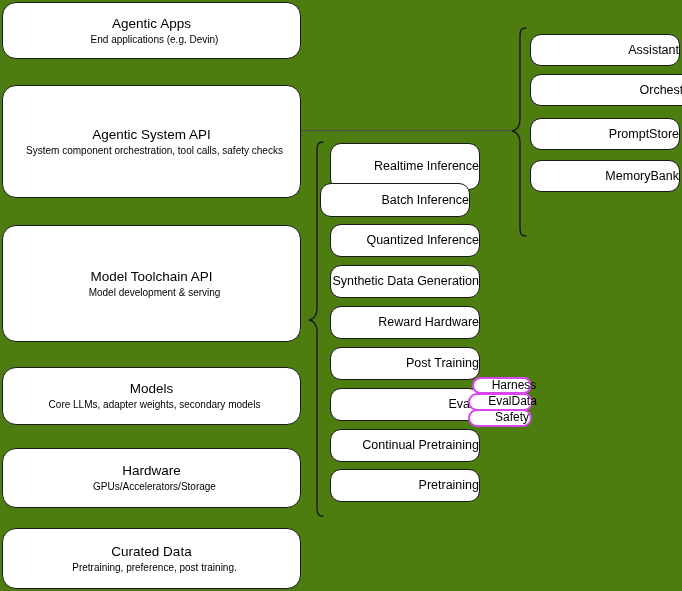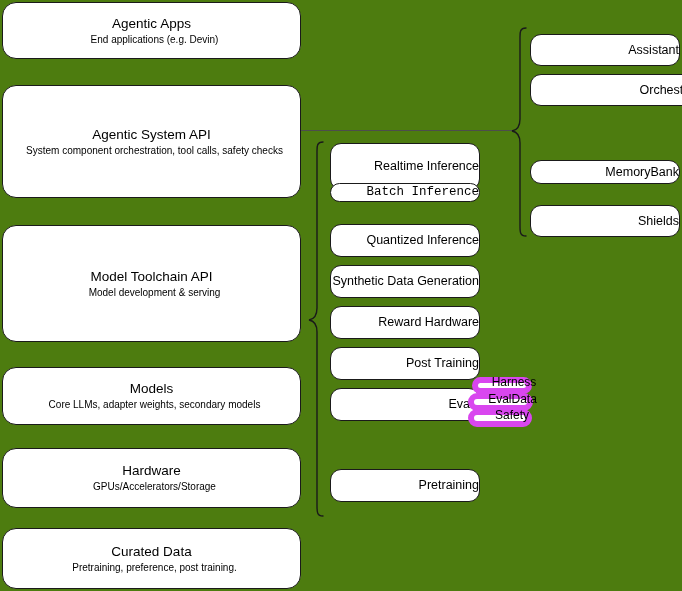--- a/index.html
+++ b/index.html
@@ -57,24 +57,24 @@
     align-items: flex-end;
   }
   .capsule .title {
     font-size: 12.5px;
   }
   
   .pill {
     position: absolute;
     box-sizing: border-box;
     background: #ffffff;
-    border: 6px solid #d946ef;
+    border: 2px solid #d946ef;
     border-radius: 999px;
     display: flex;
-    align-items: flex-end;
+    align-items: flex-start;
     justify-content: center;
     font-size: 12px;
     line-height: 1;
     white-space: nowrap;
     z-index: 5;
     padding-left: 24px;
   }
   
   .hline {
     position: absolute;
@@ -136,21 +136,21 @@
   <div class="brace" style="left:511px; top:26px; width:16px; height:212px;">
     <svg width="16" height="212" viewBox="0 0 16 212" fill="none" xmlns="http://www.w3.org/2000/svg" aria-hidden="true">
       <path d="M15 2 C9 2 9 6 9 11 L9 93 C9 100 7 104 1 105 C7 106 9 110 9 117 L9 200 C9 206 9 210 15 210" stroke="#1a1a1a" stroke-width="1.4" fill="none" stroke-linecap="round"></path>
     </svg>
   </div>
 
   <div class="node capsule" style="left:330px; top:143px; width:150px; height:47px;">
     <div class="title">Realtime Inference</div>
   </div>
 
-  <div class="node capsule" style="left:330px; top:183px; width:150px; height:19px;font-family:Liberation Mono, monospace;">
+  <div class="node capsule" style="left:320px; top:183px; width:150px; height:34px;">
     <div class="title">Batch Inference</div>
   </div>
 
   <div class="node capsule" style="left:330px; top:224px; width:150px; height:33px;">
     <div class="title">Quantized Inference</div>
   </div>
 
   <div class="node capsule" style="left:330px; top:265px; width:150px; height:33px;">
     <div class="title">Synthetic Data Generation</div>
   </div>
@@ -160,20 +160,23 @@
   </div>
 
   <div class="node capsule" style="left:330px; top:347px; width:150px; height:33px;">
     <div class="title">Post Training</div>
   </div>
 
   <div class="node capsule" style="left:330px; top:388px; width:150px; height:33px;">
     <div class="title">Evals</div>
   </div>
 
+  <div class="node capsule" style="left:330px; top:429px; width:150px; height:33px;">
+    <div class="title">Continual Pretraining</div>
+  </div>
 
   <div class="node capsule" style="left:330px; top:469px; width:150px; height:33px;">
     <div class="title">Pretraining</div>
   </div>
 
   <div class="pill" style="left:472px; top:377px; width:60px; height:17px;">
     <span>Harness</span>
   </div>
 
   <div class="pill" style="left:468px; top:393px; width:65px; height:18px;">
@@ -185,22 +188,22 @@
   </div>
 
   <div class="node capsule" style="left:530px; top:34px; width:150px; height:32px;">
     <div class="title">Assistant</div>
   </div>
 
   <div class="node capsule" style="left:530px; top:74px; width:180px; height:32px;">
     <div class="title">Orchestrator</div>
   </div>
 
-
-  <div class="node capsule" style="left:530px; top:160px; width:150px; height:24px;">
+  <div class="node capsule" style="left:530px; top:118px; width:150px; height:32px;">
+    <div class="title">PromptStore</div>
+  </div>
+
+  <div class="node capsule" style="left:530px; top:160px; width:150px; height:32px;">
     <div class="title">MemoryBank</div>
   </div>
 
-  <div class="node capsule" style="left:530px; top:205px; width:150px; height:32px;">
-    <div class="title">Shields</div>
-  </div>
 
 </div>
 
 </body></html>

